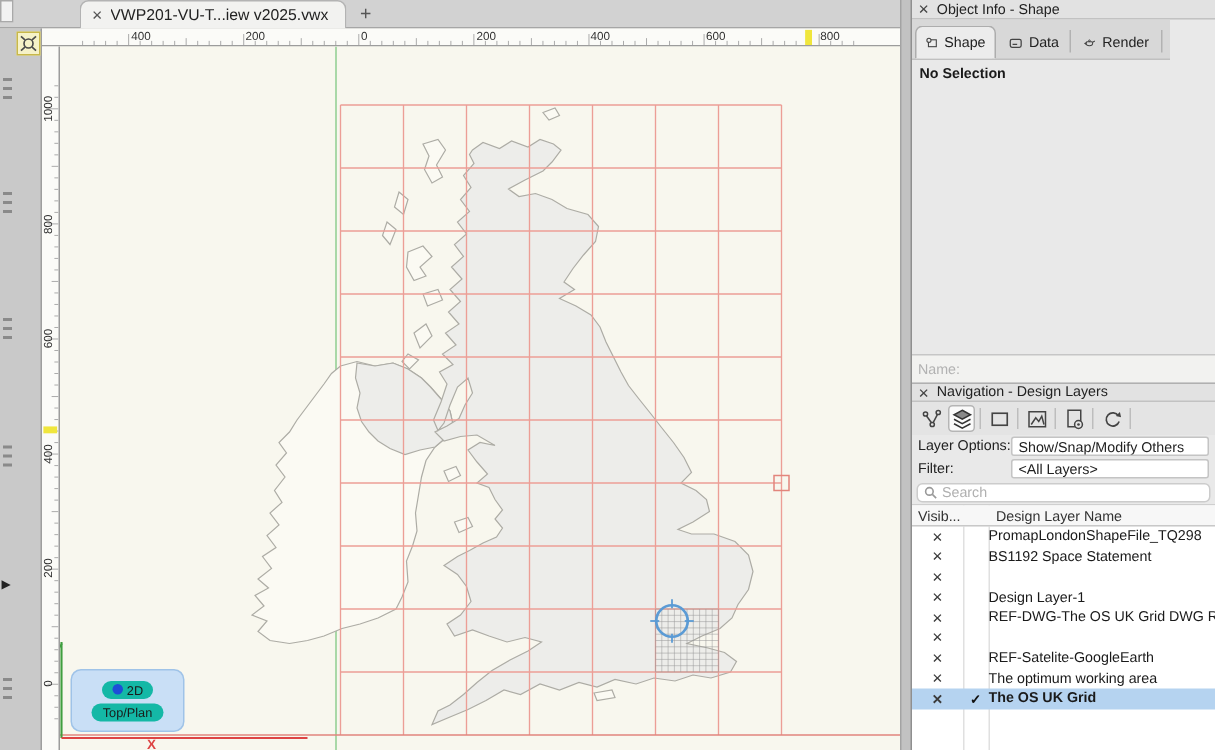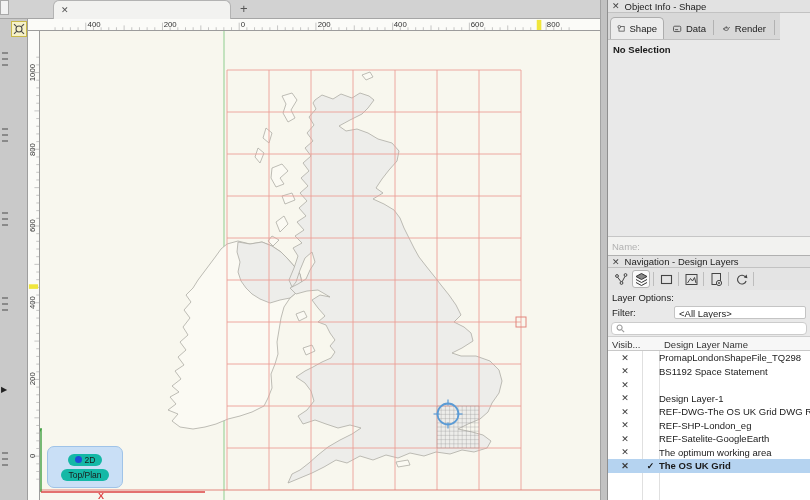--- a/index.html
+++ b/index.html
@@ -71,20 +71,21 @@
   .lrow .lname{flex:1;white-space:nowrap;overflow:hidden;}
 </style>
 </head>
 <body>
 
 <div class="screen">
 
   <div class="tab-bar">
     <div class="doc-tab">
       <span class="close">✕</span>
+      <span class="title">VWP201-VU-T...iew v2025.vwx</span>
     </div>
     <div class="new-tab">+</div>
   </div>
   <div class="palette-top"></div>
 
   <div class="left-area" id="left-area">
       <div class="strip-dash" style="top: 33px;"></div>
       <div class="strip-dash" style="top: 39px;"></div>
       <div class="strip-dash" style="top: 45px;"></div>
       <div class="strip-dash" style="top: 109px;"></div>
@@ -426,33 +427,35 @@
             <path d="M11.6 5.2 A4.4 4.4 0 1 0 12.1 9" fill="none" stroke="#444" stroke-width="1.1"></path>
             <polygon points="12.6,2.6 13.4,6.2 9.9,5.4" fill="#444"></polygon>
           </svg>
       </span>
       <span class="tool-sep"></span>
     </div>
 
     <div class="nav-opts">
       <div class="opt-row" style="top:0;">
         <span class="opt-label">Layer Options:</span>
+        <div class="opt-field">Show/Snap/Modify Others</div>
       </div>
       <div class="opt-row" style="top:15px;">
         <span class="opt-label">Filter:</span>
         <div class="opt-field">&lt;All Layers&gt;</div>
       </div>
     </div>
 
     <div class="search-row">
       <div class="search-box">
         <svg width="9" height="9" viewBox="0 0 10 10">
             <circle cx="4" cy="4" r="2.8" fill="none" stroke="#9a9a9a" stroke-width="1.2"></circle>
             <line x1="6.2" y1="6.2" x2="9" y2="9" stroke="#9a9a9a" stroke-width="1.2"></line>
           </svg>
+        <input type="text" placeholder="Search" style="">
       </div>
     </div>
 
     <div class="layer-table">
       <div class="col-sep" style="left:34px;"></div>
       <div class="col-sep" style="left:51px;"></div>
       <div class="table-head">
         <span class="th-vis">Visib...</span>
         <span class="th-name">Design Layer Name</span>
       </div>
@@ -477,21 +480,20 @@
             <span class="lname">Design Layer-1</span>
           </div>
           <div class="lrow">
             <span class="vis">✕</span>
             <span class="chk"></span>
             <span class="lname">REF-DWG-The OS UK Grid DWG REF</span>
           </div>
           <div class="lrow">
             <span class="vis">✕</span>
             <span class="chk"></span>
-            <span class="lname">REF-SHP-London_eg</span>
           </div>
           <div class="lrow">
             <span class="vis">✕</span>
             <span class="chk"></span>
             <span class="lname">REF-Satelite-GoogleEarth</span>
           </div>
           <div class="lrow">
             <span class="vis">✕</span>
             <span class="chk"></span>
             <span class="lname">The optimum working area</span>

